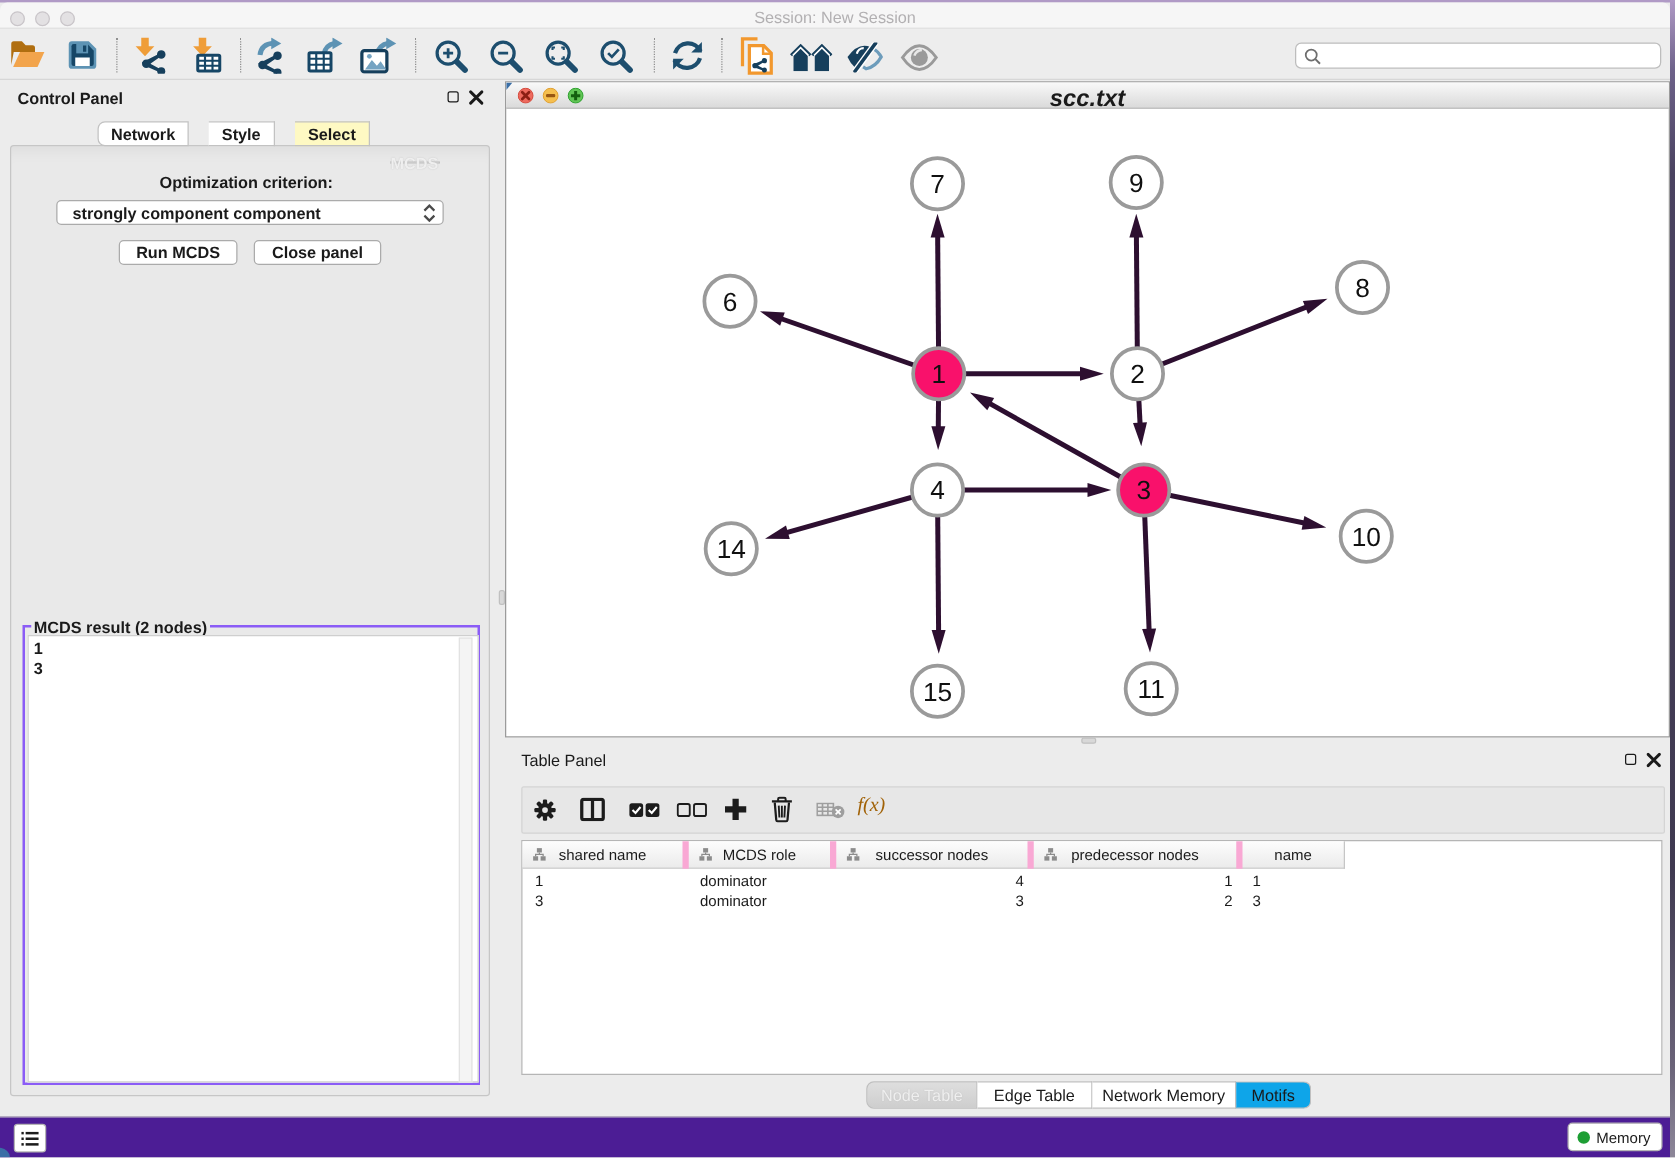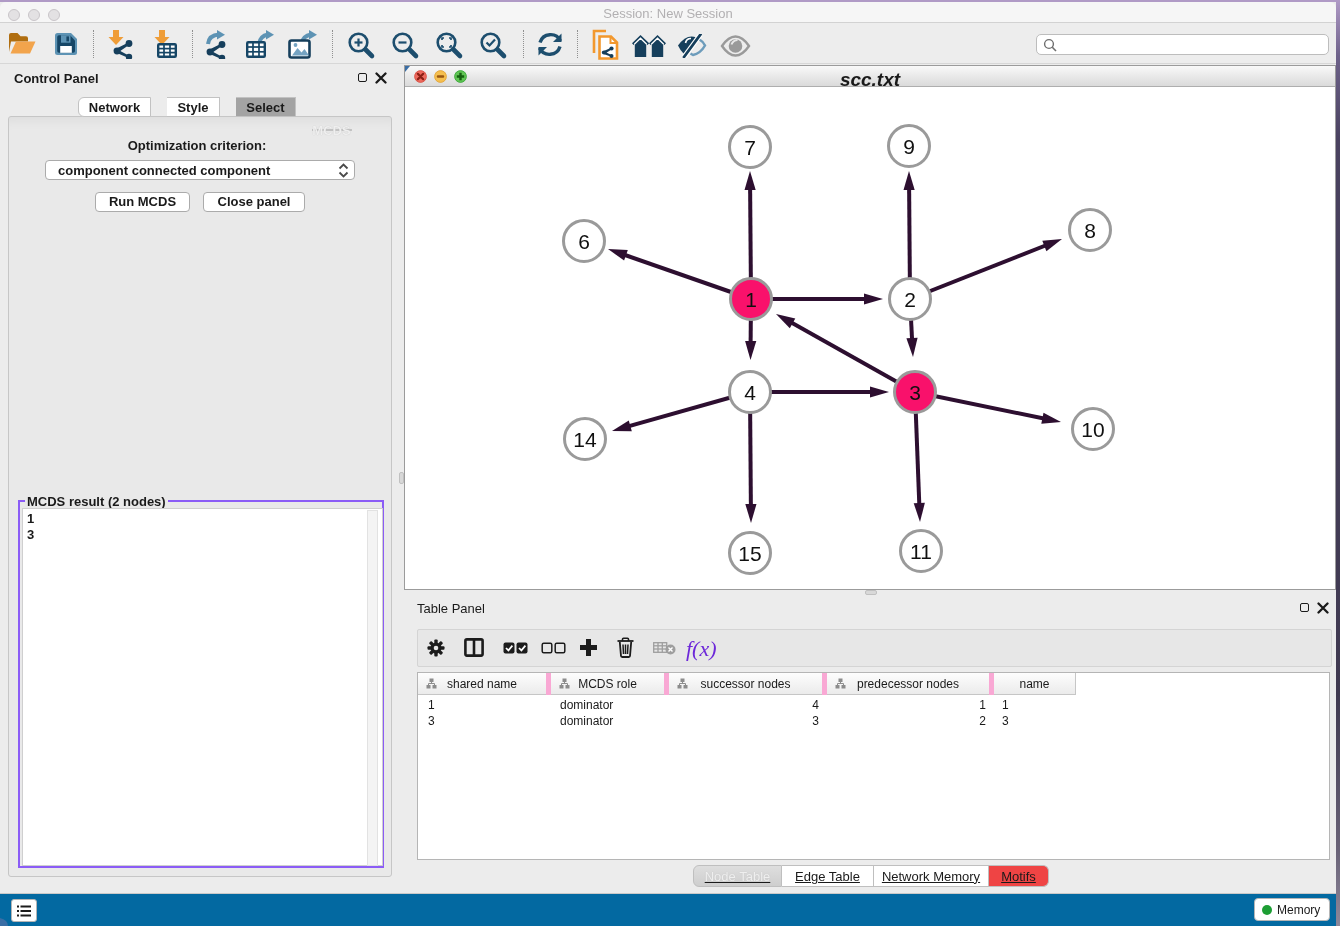--- a/index.html
+++ b/index.html
@@ -161,26 +161,26 @@
   <div class="abs" style="left:358px;top:9px;width:9px;height:9px;border:1.5px solid #1a1a1a;border-radius:2px;"></div>
   <svg class="abs" style="left:375px;top:8px" width="12" height="12" viewBox="0 0 12 12">
       <path d="M1.5 1.5 L10.5 10.5 M10.5 1.5 L1.5 10.5" stroke="#1a1a1a" stroke-width="2.3" stroke-linecap="round"></path>
     </svg>
 
   <div class="abs" style="left:8px;top:52px;width:384px;height:761px;background:#e9e9e9;border:1px solid #c6c6c6;border-radius:3px;box-shadow:inset 0 14px 12px -10px rgba(0,0,0,0.05);"></div>
 
   <div class="abs" style="left:78px;top:33px;height:20px;display:flex;font-size:13px;color:#1a1a1a;gap:16px;">
     <div style="width:73px;background:#ffffff;border:1px solid #c2c2c2;border-radius:6px 0 0 6px;display:flex;align-items:center;justify-content:center;">Network</div>
     <div style="width:53px;background:#ffffff;border:1px solid #c2c2c2;border-left:none;display:flex;align-items:center;justify-content:center;">Style</div>
-    <div style="width:60px;background:#a3a3a3;border:1px solid #c2c2c2;border-left:none;display:flex;align-items:center;justify-content:center;">Select</div>
+    <div style="width:60px;background:#fef9c3;border:1px solid #c2c2c2;border-left:none;display:flex;align-items:center;justify-content:center;">Select</div>
     <div style="width:40px;background:linear-gradient(#dedede,#cecece);border:1px solid #c2c2c2;border-left:none;border-radius:0 6px 6px 0;display:flex;align-items:center;justify-content:center;color:#efefef;text-shadow:0 0 1px #bdbdbd;margin-top:32px;">MCDS</div>
   </div>
   <div class="abs" style="left:0;top:74px;width:394px;text-align:center;font-size:13px;color:#1a1a1a;">Optimization criterion:</div>
   <div class="abs" style="left:45px;top:96px;width:310px;height:20px;background:#ffffff;border:1px solid #ababab;border-radius:4px;">
-    <div class="abs" style="left:12px;top:2px;font-size:13px;color:#1a1a1a;">component connected component</div>
+    <div class="abs" style="left:12px;top:2px;font-size:13px;color:#1a1a1a;">strongly component component</div>
     <svg class="abs" style="left:291px;top:2px" width="13" height="15" viewBox="0 0 13 15">
       <path d="M2.5 5.5 L6.5 1.5 L10.5 5.5 M2.5 9.5 L6.5 13.5 L10.5 9.5" fill="none" stroke="#4a4a4a" stroke-width="1.8"></path>
     </svg>
   </div>
   <div class="abs" style="left:95px;top:128px;width:95px;height:20px;background:#ffffff;border:1px solid #ababab;border-radius:4px;text-align:center;font-size:13px;color:#1a1a1a;line-height:18px;">Run MCDS</div>
   <div class="abs" style="left:203px;top:128px;width:102px;height:20px;background:#ffffff;border:1px solid #ababab;border-radius:4px;text-align:center;font-size:13px;color:#1a1a1a;line-height:18px;">Close panel</div>
 
   <div class="abs" style="left:18px;top:436px;width:366px;height:368px;border:2px solid #8b5cf6;">
     <div class="abs" style="left:5px;top:-8px;background:#e9e9e9;padding:0 2px;font-size:13px;color:#1a1a1a;">MCDS result (2 nodes)</div>
     <div class="abs" style="left:2px;top:6px;width:361px;height:358px;background:#ffffff;border:1px solid #cfcfcf;">
@@ -320,21 +320,21 @@
     <g stroke="#9e9e9e" fill="none" stroke-width="1.3">
     <rect x="0.7" y="0.7" width="13" height="9.6"></rect>
     <line x1="0.7" y1="3.8" x2="13.7" y2="3.8"></line>
         <line x1="0.7" y1="7" x2="13.7" y2="7"></line>
     <line x1="5" y1="0.7" x2="5" y2="10.3"></line>
         <line x1="9.3" y1="0.7" x2="9.3" y2="10.3"></line>
     </g>
     <circle cx="17.5" cy="7.5" r="5" fill="#9e9e9e"></circle>
     <path d="M15.5 5.5 l4 4 M19.5 5.5 l-4 4" stroke="#ffffff" stroke-width="1.4"></path>
   </svg>
-  <div class="abs" style="left:282px;top:38px;font-family:'Liberation Serif',serif;font-style:italic;font-size:22px;color:#6d28d9;">f(x)</div>
+  <div class="abs" style="left:282px;top:38px;font-family:'Liberation Serif',serif;font-style:italic;font-size:16px;color:#a16207;">f(x)</div>
 
   <div class="abs" style="left:13px;top:74px;width:913px;height:188px;background:#ffffff;border:1px solid #b5b5b5;">
     <div class="abs" style="left:0;top:0;width:658px;height:22px;background:linear-gradient(#fdfdfd,#ebebeb);border-bottom:1px solid #c6c6c6;"></div>
     <div class="abs hcell" style="left:0;width:133px;">shared name</div>
     <div class="abs hcell" style="left:133px;width:118px;">MCDS role</div>
     <div class="abs hcell" style="left:251px;width:158px;">successor nodes</div>
     <div class="abs hcell" style="left:409px;width:167px;">predecessor nodes</div>
     <div class="abs hcell" style="left:576px;width:82px;border-right:1px solid #c6c6c6;">name</div>
     <svg class="abs sorti" style="left:8px;">
         <use href="#sorticon"></use>
@@ -357,39 +357,39 @@
       </div>
     <div class="abs row" style="top:40px;">
         <span style="left:10px;">3</span>
         <span style="left:142px;">dominator</span>
         <span style="left:301px;width:100px;text-align:right;">3</span>
         <span style="left:468px;width:100px;text-align:right;">2</span>
         <span style="left:584px;">3</span>
       </div>
   </div>
 
-  <div class="abs" style="left:289px;top:267px;height:22px;display:flex;font-size:13px;color:#1a1a1a;text-decoration:underline;">
+  <div class="abs" style="left:289px;top:267px;height:22px;display:flex;font-size:13px;color:#1a1a1a;">
     <div style="width:89px;background:linear-gradient(#dedede,#cecece);border:1px solid #bfbfbf;border-radius:6px 0 0 6px;display:flex;align-items:center;justify-content:center;color:#efefef;text-shadow:0 0 1px #bdbdbd;">Node Table</div>
     <div style="width:92px;background:#ffffff;border:1px solid #bfbfbf;border-left:none;display:flex;align-items:center;justify-content:center;">Edge Table</div>
     <div style="width:115px;background:#ffffff;border:1px solid #bfbfbf;border-left:none;display:flex;align-items:center;justify-content:center;">Network Memory</div>
-    <div style="width:60px;background:#ef4444;border:1px solid #bfbfbf;border-left:none;border-radius:0 6px 6px 0;display:flex;align-items:center;justify-content:center;">Motifs</div>
+    <div style="width:60px;background:#0ea5e9;border:1px solid #bfbfbf;border-left:none;border-radius:0 6px 6px 0;display:flex;align-items:center;justify-content:center;">Motifs</div>
   </div>
 </div>
 <svg width="0" height="0" style="position:absolute">
     <defs>
   <g id="sorticon">
     <rect x="3.5" y="0.5" width="4" height="3.5" fill="#8c8c8c"></rect>
     <rect x="0.5" y="7" width="4" height="3.5" fill="#8c8c8c"></rect>
     <rect x="6.5" y="7" width="4" height="3.5" fill="#8c8c8c"></rect>
     <path d="M5.5 4 v2 M2.5 7 v-1.5 h6 V7" stroke="#8c8c8c" stroke-width="1" fill="none"></path>
   </g>
 </defs>
   </svg>
 
-<div class="abs" id="statusbar" style="left:0;top:893px;width:1336px;height:33px;background:#0369a1;border-top:1px solid #c9c9c9;">
+<div class="abs" id="statusbar" style="left:0;top:893px;width:1336px;height:33px;background:#4c1d95;border-top:1px solid #c9c9c9;">
   <div class="abs" style="left:11px;top:5px;width:26px;height:23px;background:#ffffff;border:1px solid #b5b5b5;border-radius:3px;">
     <svg class="abs" style="left:5px;top:5px" width="14" height="12" viewBox="0 0 14 12">
       <g fill="#1c1c1c">
           <rect x="0" y="0.5" width="2" height="2"></rect>
           <rect x="0" y="5" width="2" height="2"></rect>
           <rect x="0" y="9.5" width="2" height="2"></rect>
       <rect x="3.5" y="0.5" width="10.5" height="2"></rect>
           <rect x="3.5" y="5" width="10.5" height="2"></rect>
           <rect x="3.5" y="9.5" width="10.5" height="2"></rect>
         </g>

